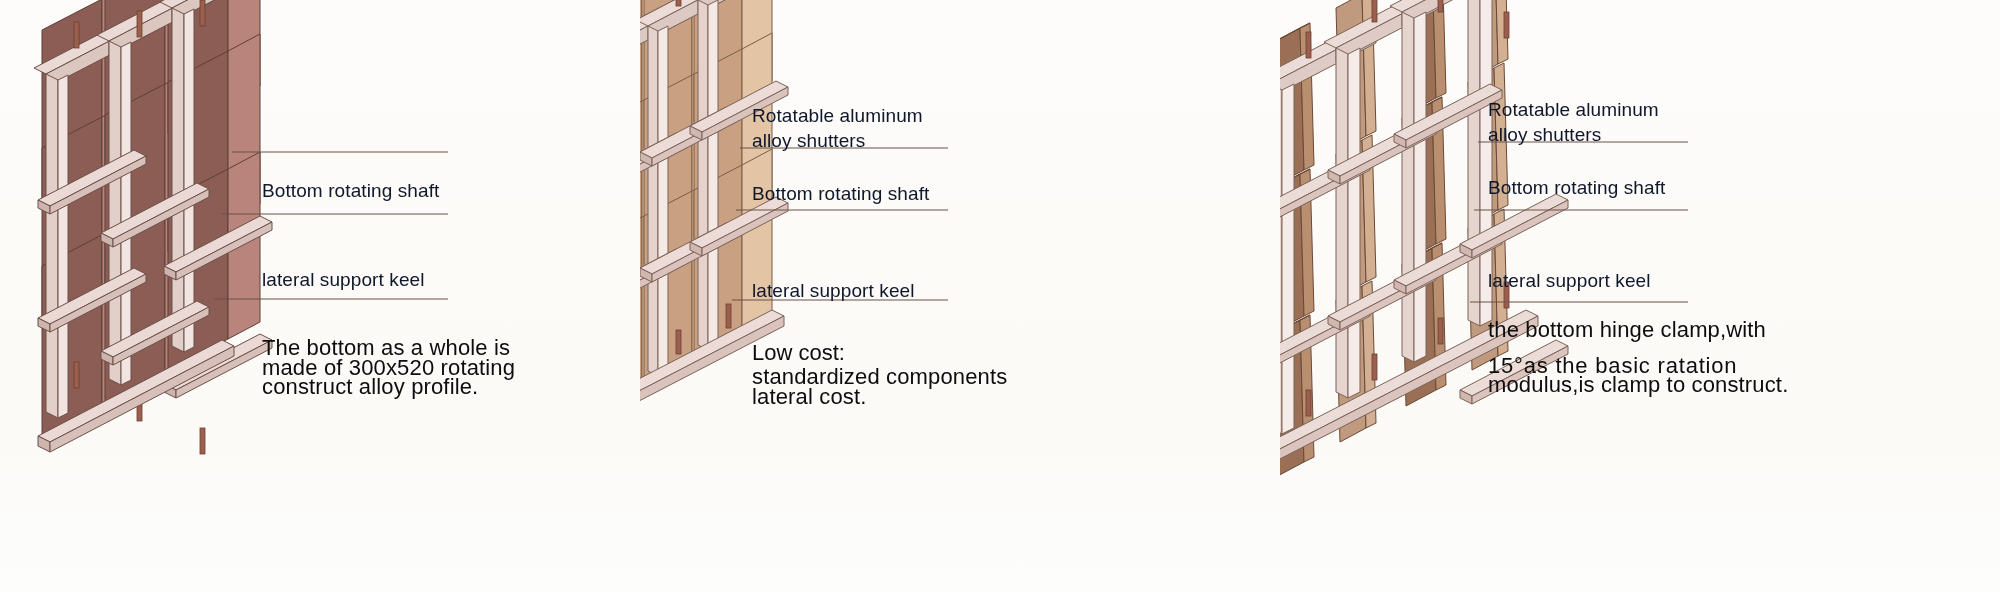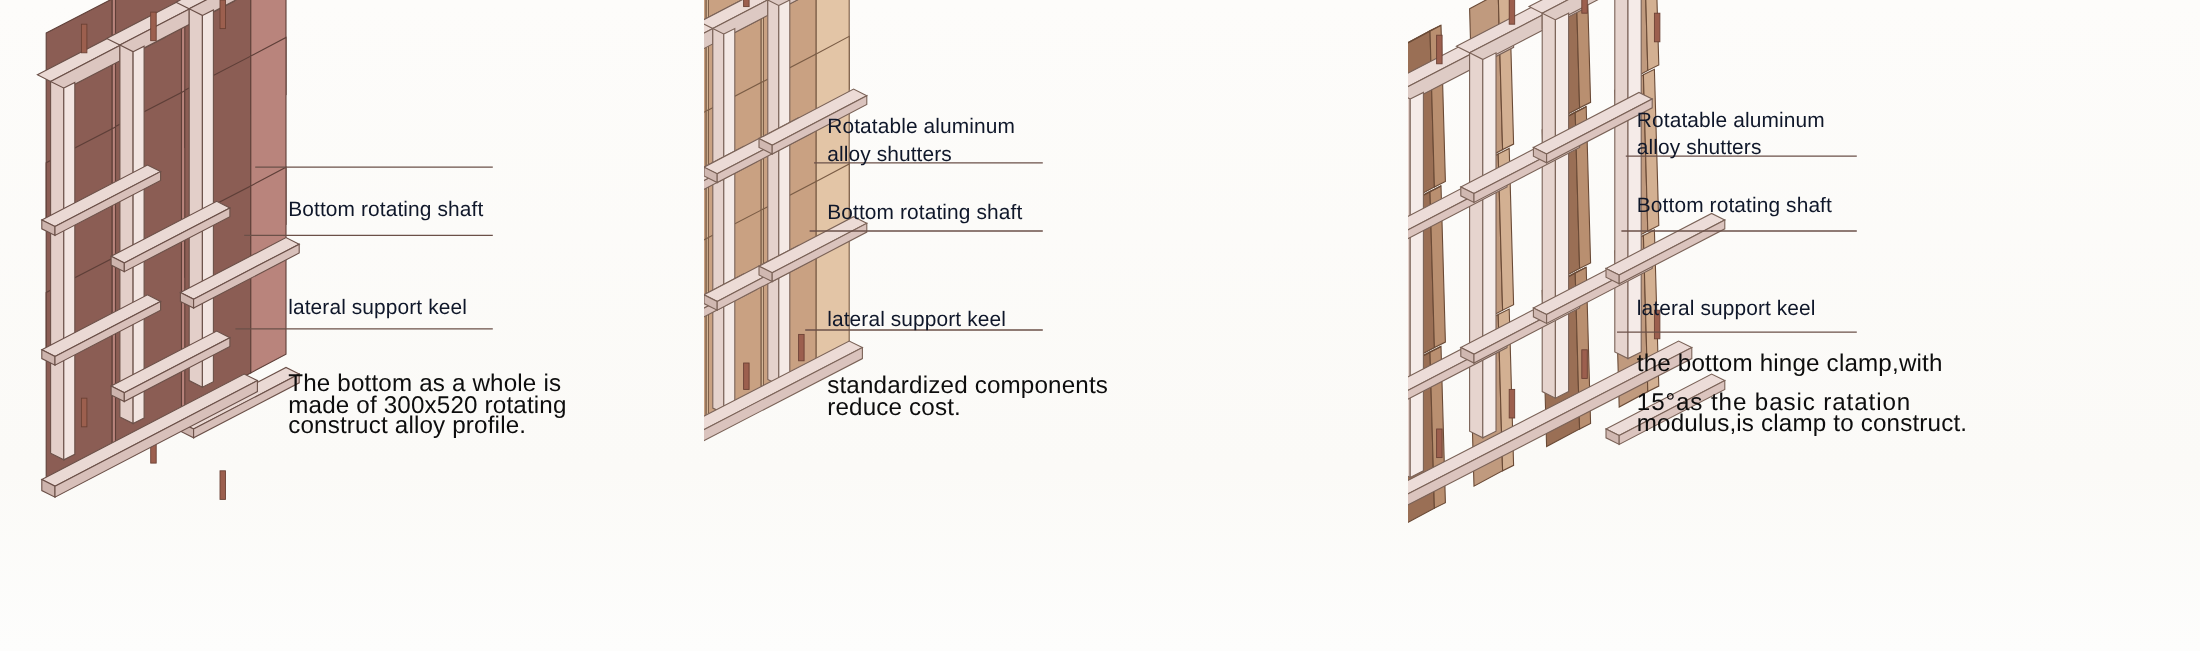--- a/index.html
+++ b/index.html
@@ -265,22 +265,23 @@
 
     <div class="callout" style="left:112px;top:181px;">
       <div>Bottom rotating shaft</div>
     </div>
 
     <div class="callout" style="left:112px;top:278px;">
       <div>lateral support keel</div>
     </div>
 
     <div class="caption" style="left:112px;top:340px;">
+      <div class="ctitle">Low cost:</div>
       <div class="cbody">standardized  components</div>
-      <div class="cbody">reduce cost.</div>
+      <div class="cbody">lateral cost.</div>
     </div>
   </div>
 
   <div class="panel" id="panel-3">
     <div class="panel-bg"></div>
 
     <svg class="art" width="720" height="592" viewBox="0 0 720 592">
       <defs>
 
         <g id="p3-leaf">

